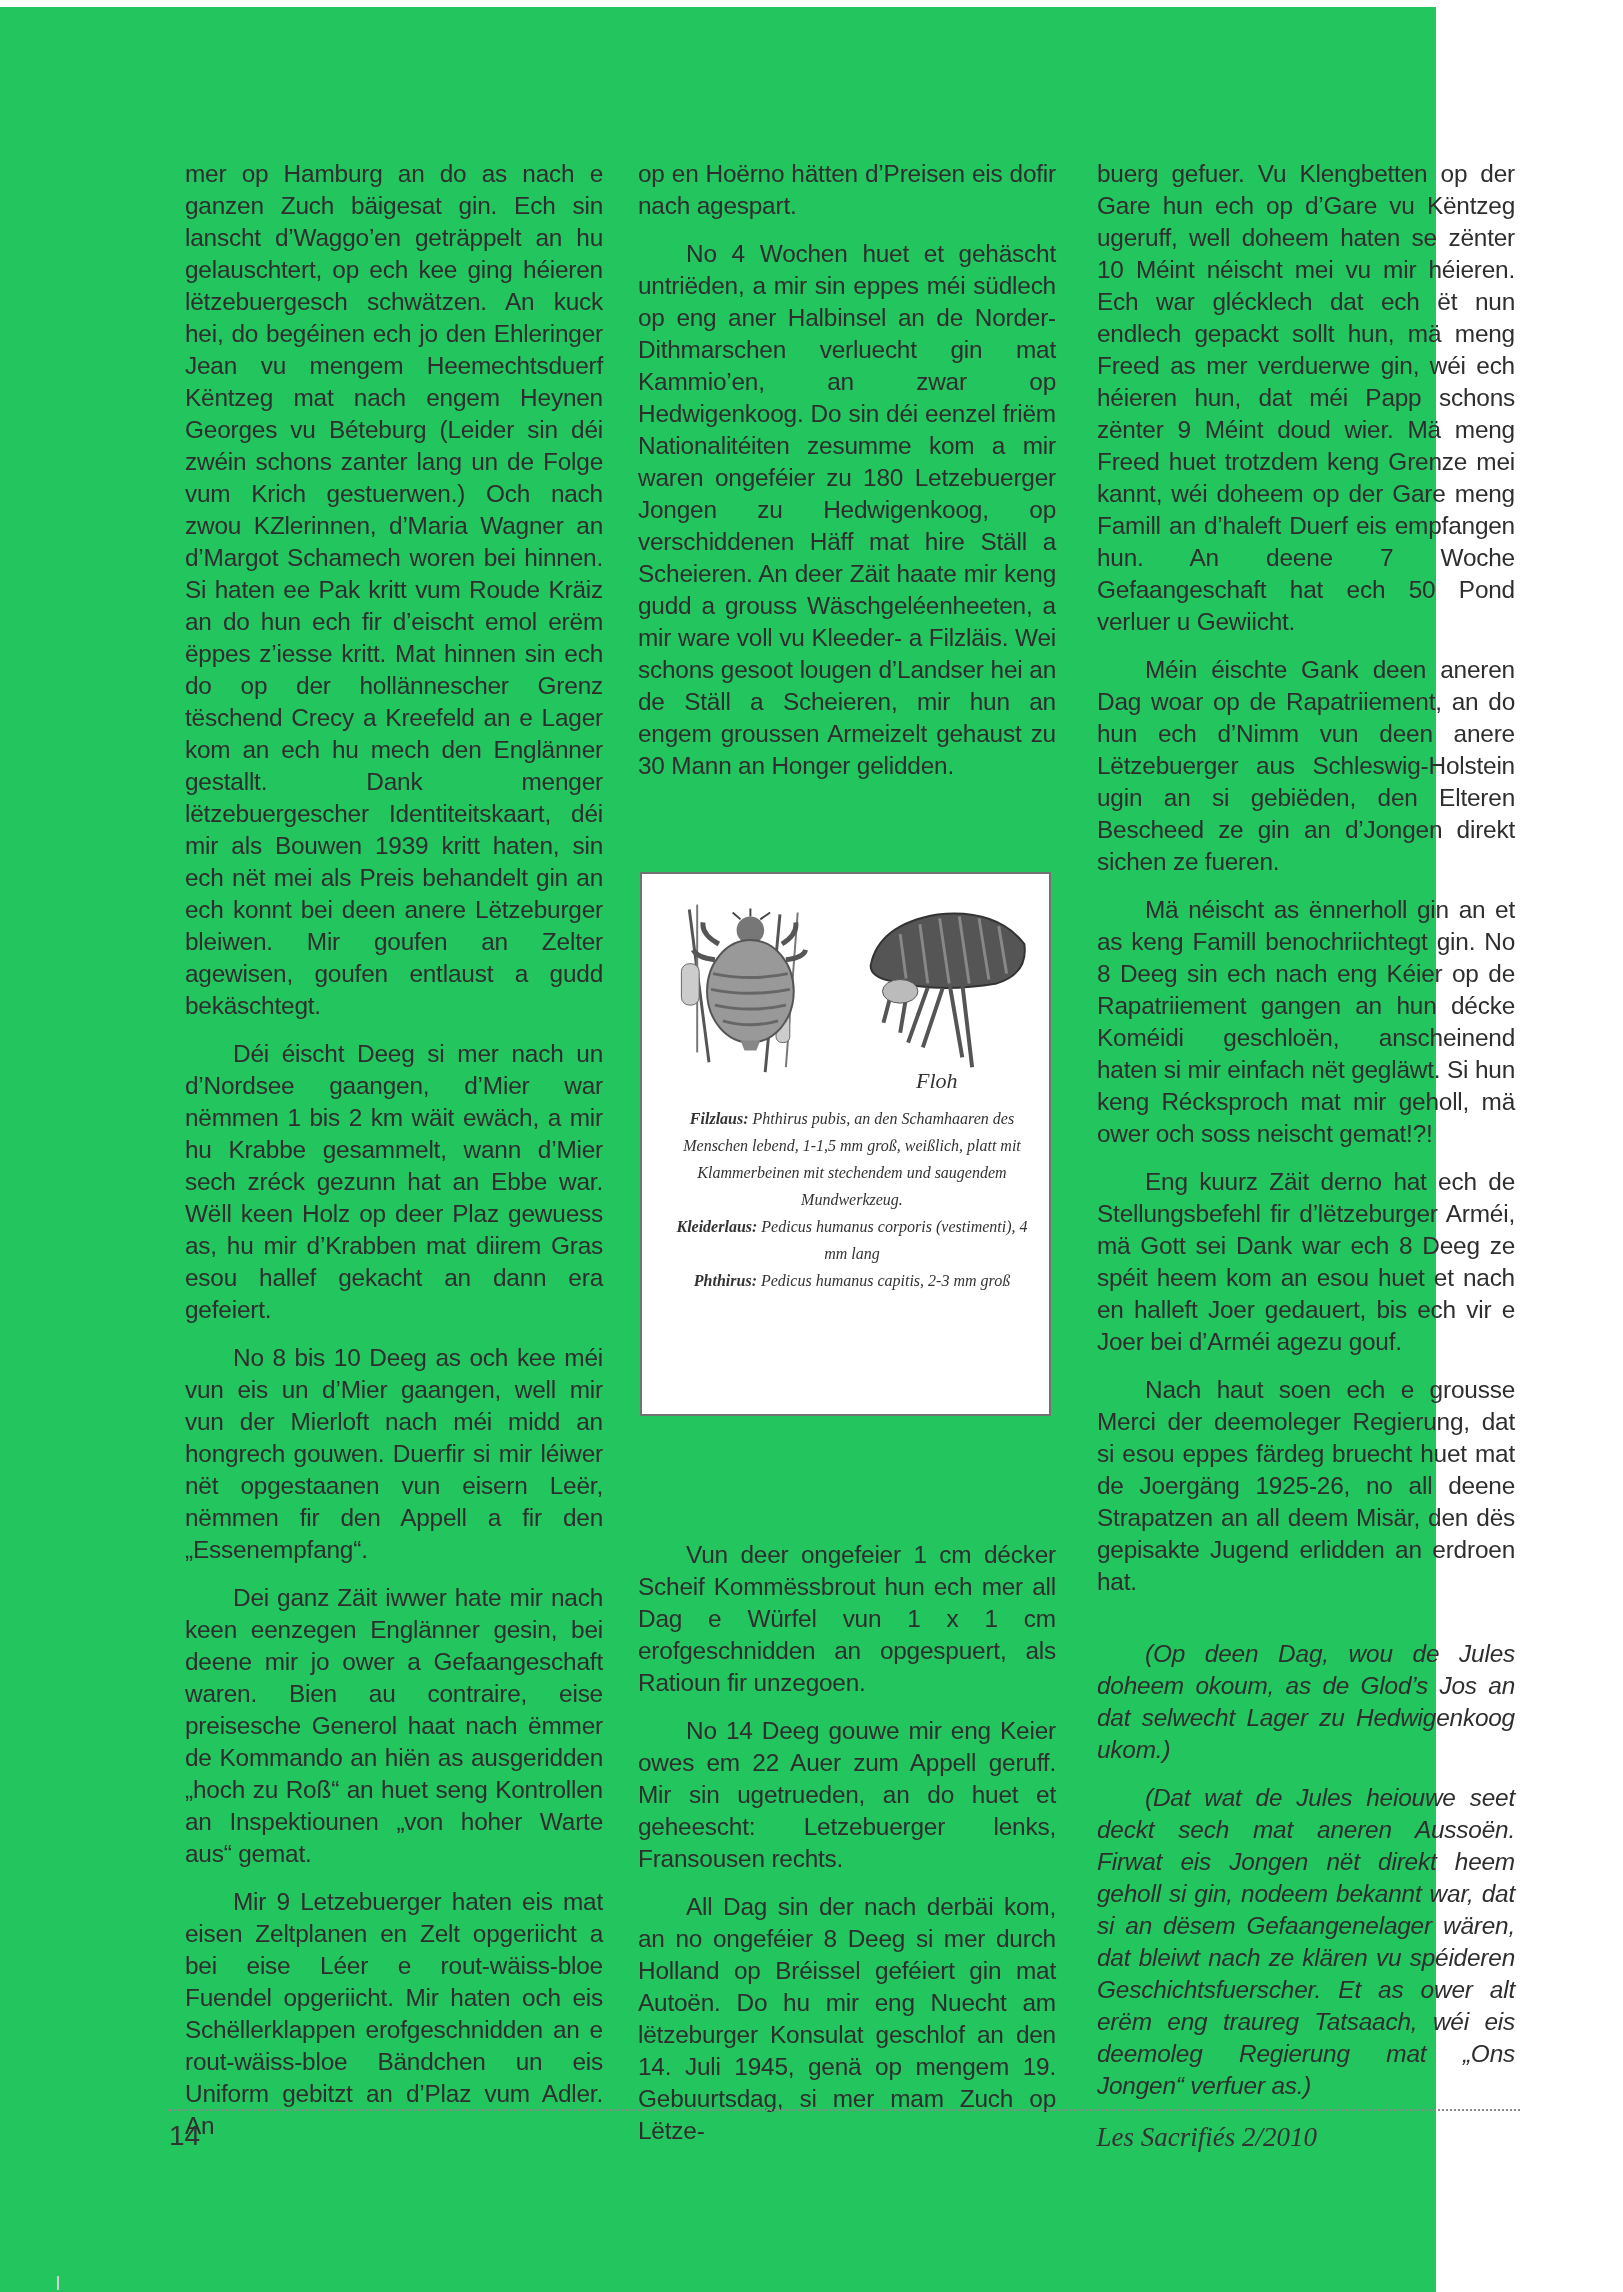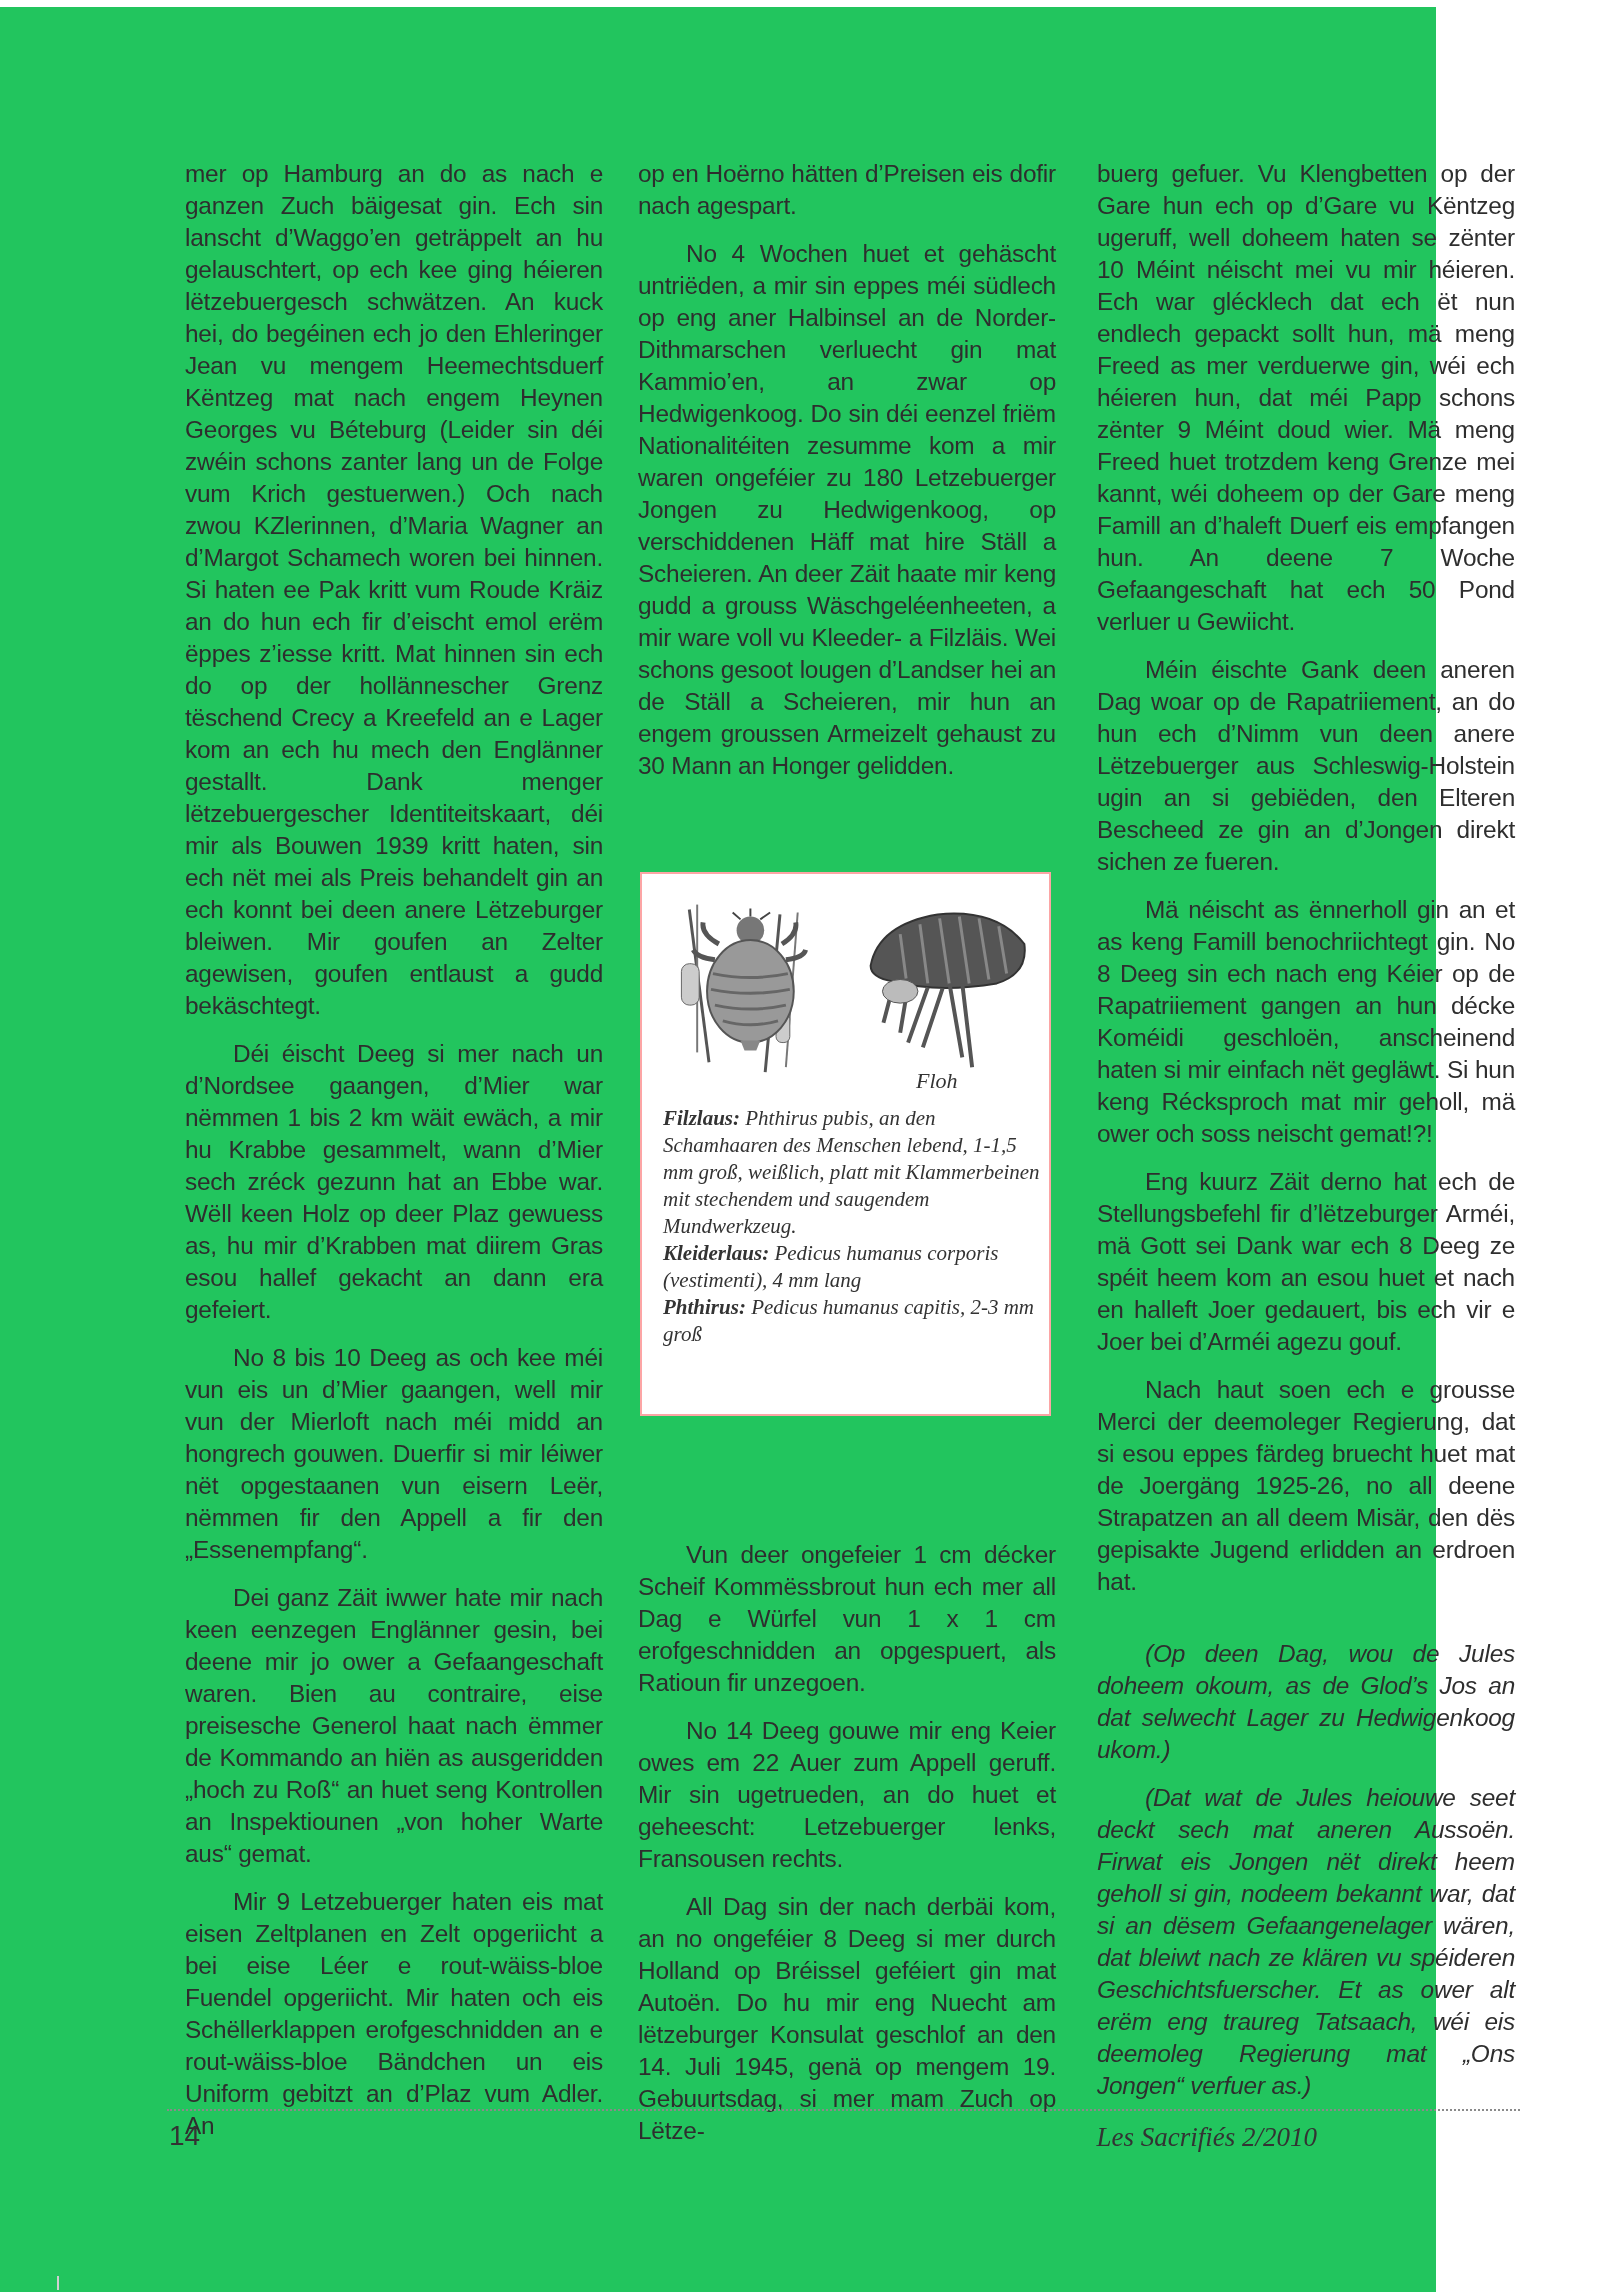--- a/index.html
+++ b/index.html
@@ -9,26 +9,26 @@
   .col { position: absolute; top: 151px; width: 418px; font-family: "Liberation Sans", sans-serif;
          font-size: 24.4px; line-height: 32px; text-align: justify; color: #2e2e2e; letter-spacing: -0.2px; }
   .col1 { left: 185px; }
   .col2 { left: 638px; }
   .col3 { left: 1097px; }
   .col p { margin-bottom: 16px; hyphens: manual; }
   .col p.indent { text-indent: 48px; }
   .col p.italic { font-style: italic; }
   .col p.first { text-indent: 0; }
   .figure-box { position: absolute; left: 640px; top: 865px; width: 411px; height: 544px;
-                border: 2px solid #fca5a5; background: #fff; }
+                border: 2px solid #737373; background: #fff; }
   .figure-art { position: absolute; left: 0; top: 0; width: 100%; height: 209px; }
   .figure-label-floh { position: absolute; left: 274px; top: 194px; font-family: "Liberation Serif", serif;
                        font-style: italic; font-size: 22px; color: #333; }
   .figure-caption { position: absolute; left: 21px; top: 231px; width: 378px; font-family: "Liberation Serif", serif;
-                    font-style: italic; font-size: 21px; line-height: 27px; color: #333; }
+                    font-style: italic; font-size: 16px; line-height: 27px; color: #333; text-align: center; }
   .figure-caption .term { font-weight: bold; }
   .col2-after { top: 1532px; }
   .footer-rule { position: absolute; left: 167px; top: 2102px; width: 1353px; height: 0;
                  border-top: 2px dotted #8a8a8a; }
   .page-number { position: absolute; left: 169px; top: 2113px; font-family: "Liberation Sans", sans-serif;
                  font-size: 28px; color: #333; }
   .footer-pub { position: absolute; right: 119px; top: 2115px; font-family: "Liberation Serif", serif;
                 font-style: italic; font-size: 27px; color: #333; }
   .scan-mark { position: absolute; left: 57px; top: 2269px; width: 2px; height: 14px; background: #d0d0d0; }
 </style>

